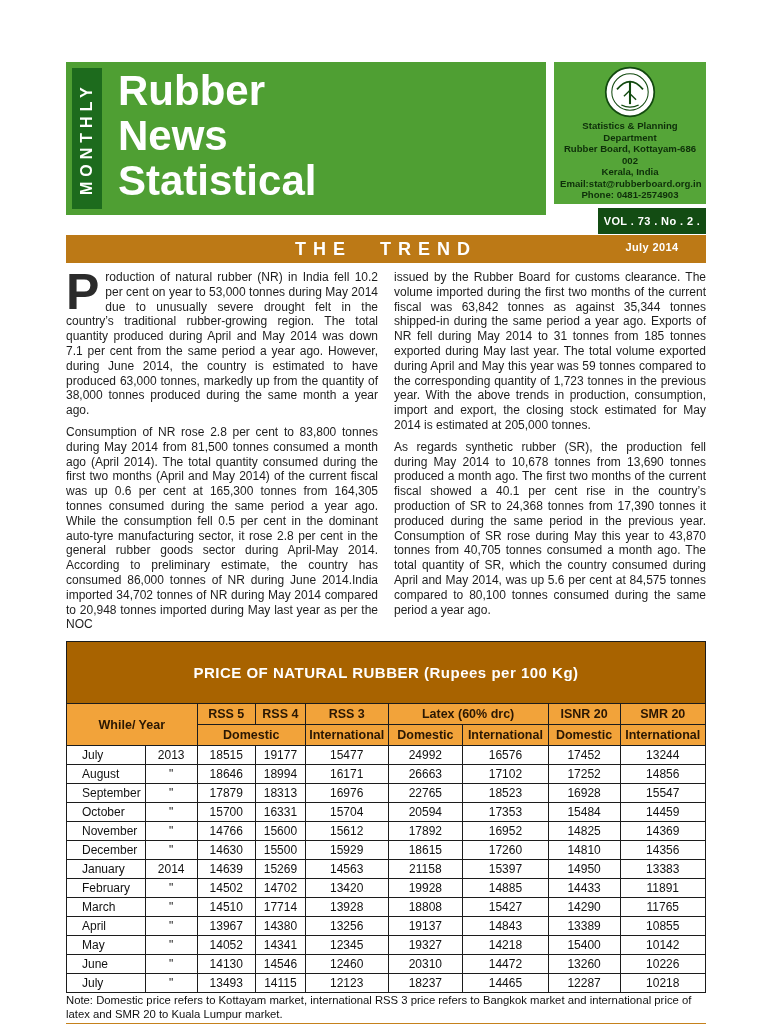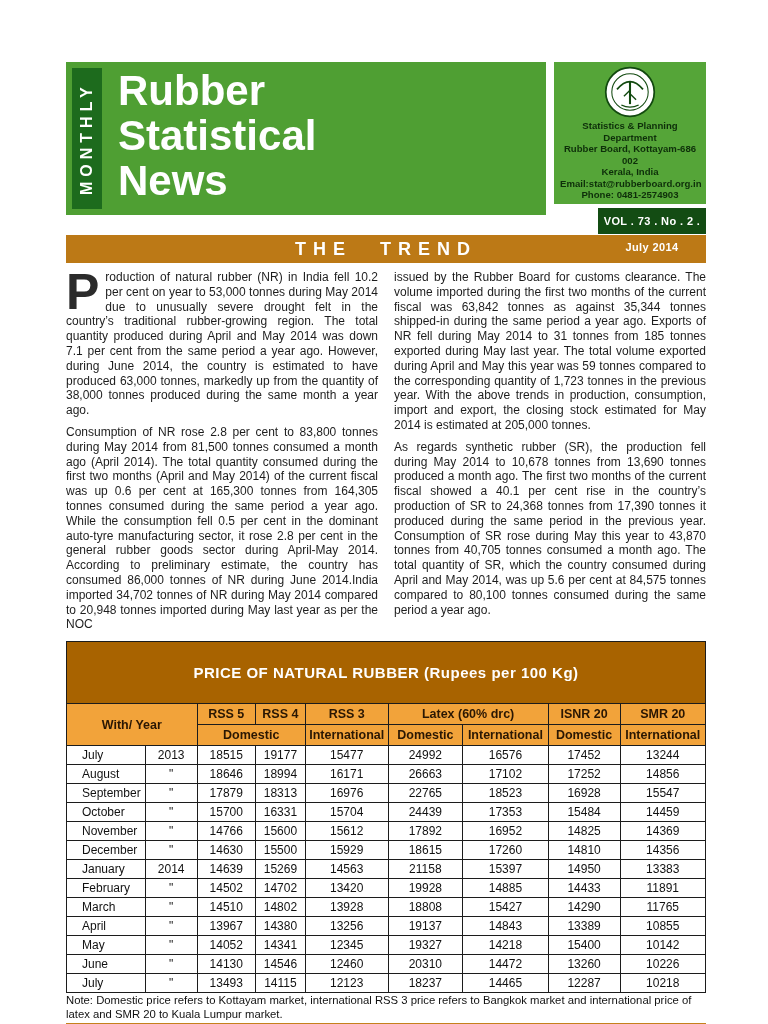--- a/index.html
+++ b/index.html
@@ -50,22 +50,22 @@
 <body>
 
 <div class="page">
   <div class="content">
 
     <div class="masthead">
       <div class="mast-left">
         <div class="monthly-strip">MONTHLY</div>
         <div class="mast-title">
           <div>Rubber</div>
+          <div>News</div>
           <div>Statistical</div>
-          <div>News</div>
         </div>
       </div>
       <div class="mast-right">
         <div class="dept-box">
           <div class="logo">
             <svg viewBox="0 0 60 60" width="52" height="52">
               <circle cx="30" cy="30" r="28" fill="#ffffff" stroke="#12490f" stroke-width="2"></circle>
               <circle cx="30" cy="30" r="21" fill="none" stroke="#12490f" stroke-width="1.2"></circle>
               <path d="M15 27 Q30 9 45 27" fill="none" stroke="#12490f" stroke-width="2"></path>
               <line x1="30" y1="18" x2="30" y2="44" stroke="#12490f" stroke-width="2.4"></line>
@@ -106,21 +106,21 @@
           <col style="width:12%">
         <col style="width:13.5%">
           <col style="width:11.5%">
           <col style="width:13.5%">
       </colgroup>
       <thead>
         <tr>
           <th class="t-title" colspan="9">PRICE OF NATURAL RUBBER (Rupees per 100 Kg)</th>
         </tr>
         <tr>
-          <th class="hcell" colspan="2" rowspan="2">With/ Year</th>
+          <th class="hcell" colspan="2" rowspan="2">While/ Year</th>
           <th class="hcell">RSS 5</th>
           <th class="hcell">RSS 4</th>
           <th class="hcell">RSS 3</th>
           <th class="hcell" colspan="2">Latex (60% drc)</th>
           <th class="hcell">ISNR 20</th>
           <th class="hcell">SMR 20</th>
         </tr>
         <tr>
           <th class="hcell" colspan="2">Domestic</th>
           <th class="hcell">International</th>
@@ -163,21 +163,21 @@
             <td>18523</td>
             <td>16928</td>
             <td>15547</td>
           </tr>
           <tr>
             <td class="cell-month">October</td>
             <td>"</td>
             <td>15700</td>
             <td>16331</td>
             <td>15704</td>
-            <td>24439</td>
+            <td>20594</td>
             <td>17353</td>
             <td>15484</td>
             <td>14459</td>
           </tr>
           <tr>
             <td class="cell-month">November</td>
             <td>"</td>
             <td>14766</td>
             <td>15600</td>
             <td>15612</td>
@@ -216,21 +216,21 @@
             <td>13420</td>
             <td>19928</td>
             <td>14885</td>
             <td>14433</td>
             <td>11891</td>
           </tr>
           <tr>
             <td class="cell-month">March</td>
             <td>"</td>
             <td>14510</td>
-            <td>14802</td>
+            <td>17714</td>
             <td>13928</td>
             <td>18808</td>
             <td>15427</td>
             <td>14290</td>
             <td>11765</td>
           </tr>
           <tr>
             <td class="cell-month">April</td>
             <td>"</td>
             <td>13967</td>

